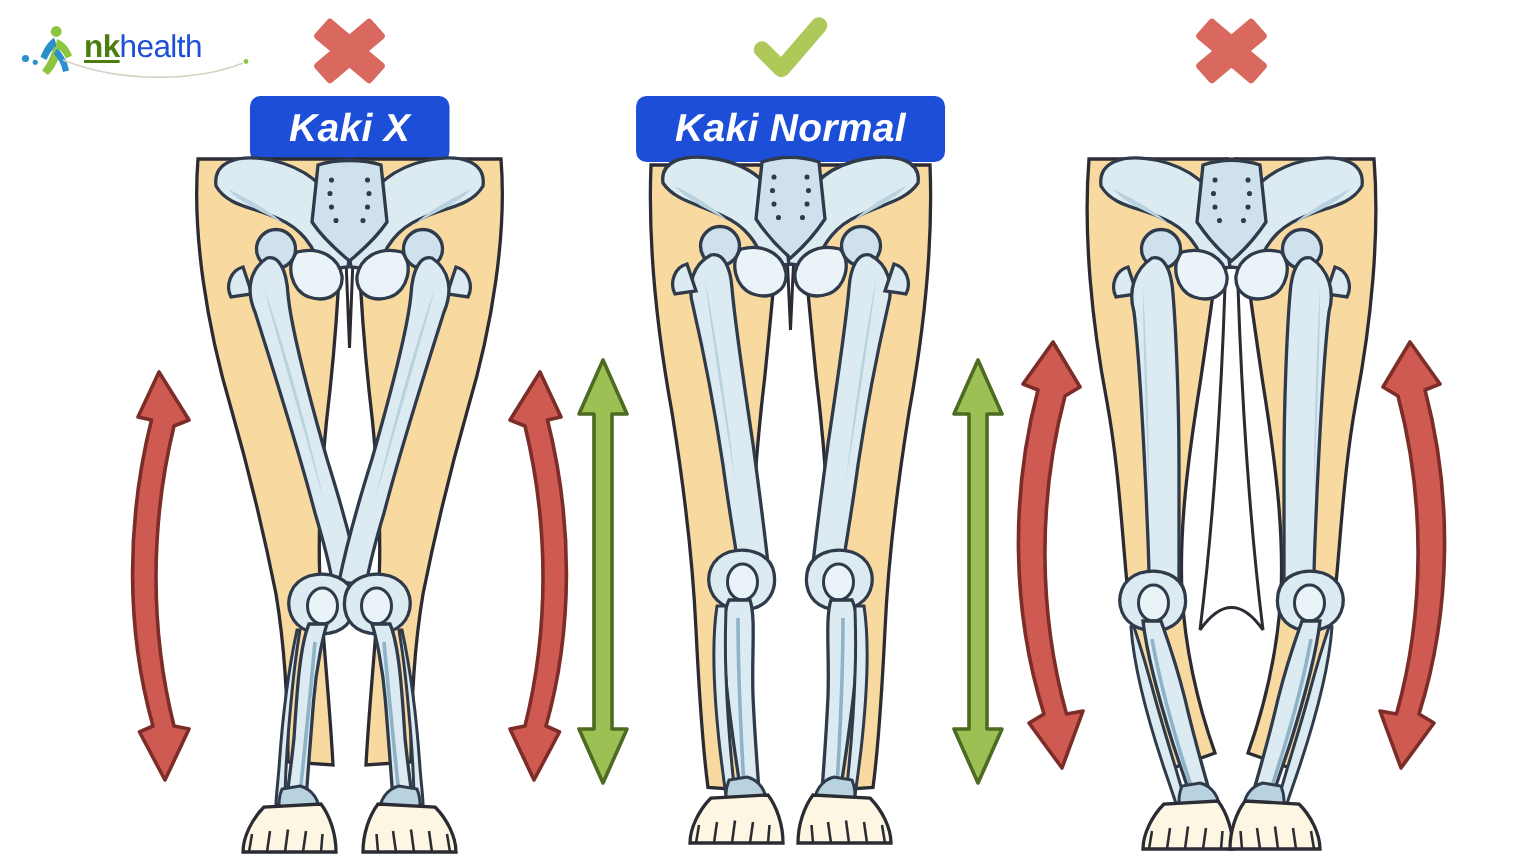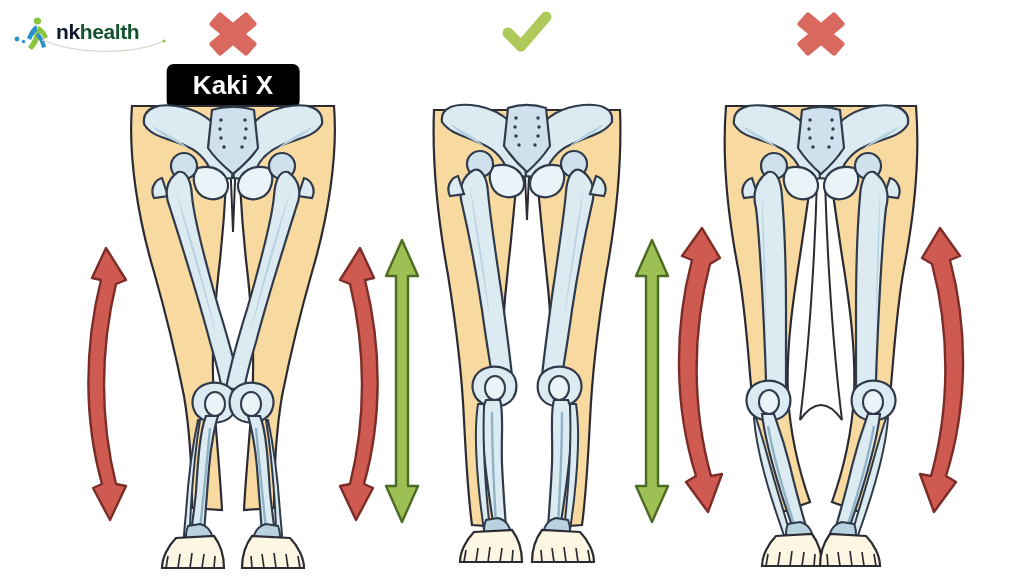--- a/index.html
+++ b/index.html
@@ -25,22 +25,22 @@
   }
   #logo .logo-text {
     position: absolute;
     left: 44px;
     top: 6px;
     font-size: 21px;
     font-weight: bold;
     letter-spacing: -0.4px;
     white-space: nowrap;
   }
-  #logo .logo-nk { color: #0f172a; }
-  #logo .logo-health { color: #14532d; font-weight: bold; }
+  #logo .logo-nk { color: #4d7c0f; text-decoration: underline; }
+  #logo .logo-health { color: #1d4ed8; font-weight: normal; }
 
   
   .panel {
     position: absolute;
     top: 0;
     height: 576px;
   }
   #panel-0 { left: 88px;  width: 290px; }
   #panel-1 { left: 382px; width: 290px; }
   #panel-2 { left: 676px; width: 290px; }
@@ -52,30 +52,31 @@
     transform: translateX(-50%);
     width: 52px;
     height: 48px;
   }
 
   .badge {
     position: absolute;
     top: 64px;
     left: 50%;
     transform: translateX(-50%);
-    background: #000000;
+    background: #1d4ed8;
     color: #ffffff;
     border-radius: 7px;
     font-size: 26px;
     font-weight: bold;
     letter-spacing: 0.2px;
     padding: 7px 26px 9px 26px;
     white-space: nowrap;
     line-height: 1.08;
     text-align: center;
+    font-style: italic;
   }
 
   .figure {
     position: absolute;
     top: 100px;
     left: 0;
     width: 290px;
     height: 476px;
   }
   .arrows {
@@ -331,20 +332,21 @@
     </g>
   </svg>
 </div>
 
 <div class="panel" id="panel-1">
 
   <svg class="mark" viewBox="0 0 52 48">
     <path d="M7 25 L20 38 L45 9" fill="none" stroke="#aec95a" stroke-width="11" stroke-linecap="round" stroke-linejoin="round"></path>
   </svg>
 
+  <div class="badge">Kaki Normal</div>
 
   <svg class="figure" viewBox="0 0 290 476">
     <use href="#legsNormal"></use>
   </svg>
 
   <svg class="arrows" viewBox="0 0 314 476">
     <g>
       <path d="M32 140 L48 176 L38 176 L38 386 L48 386 L32 422
                L16 386 L26 386 L26 176 L16 176 Z" fill="#9cc054" stroke="#4d6b22" stroke-width="2.4" stroke-linejoin="round"></path>
     </g>

